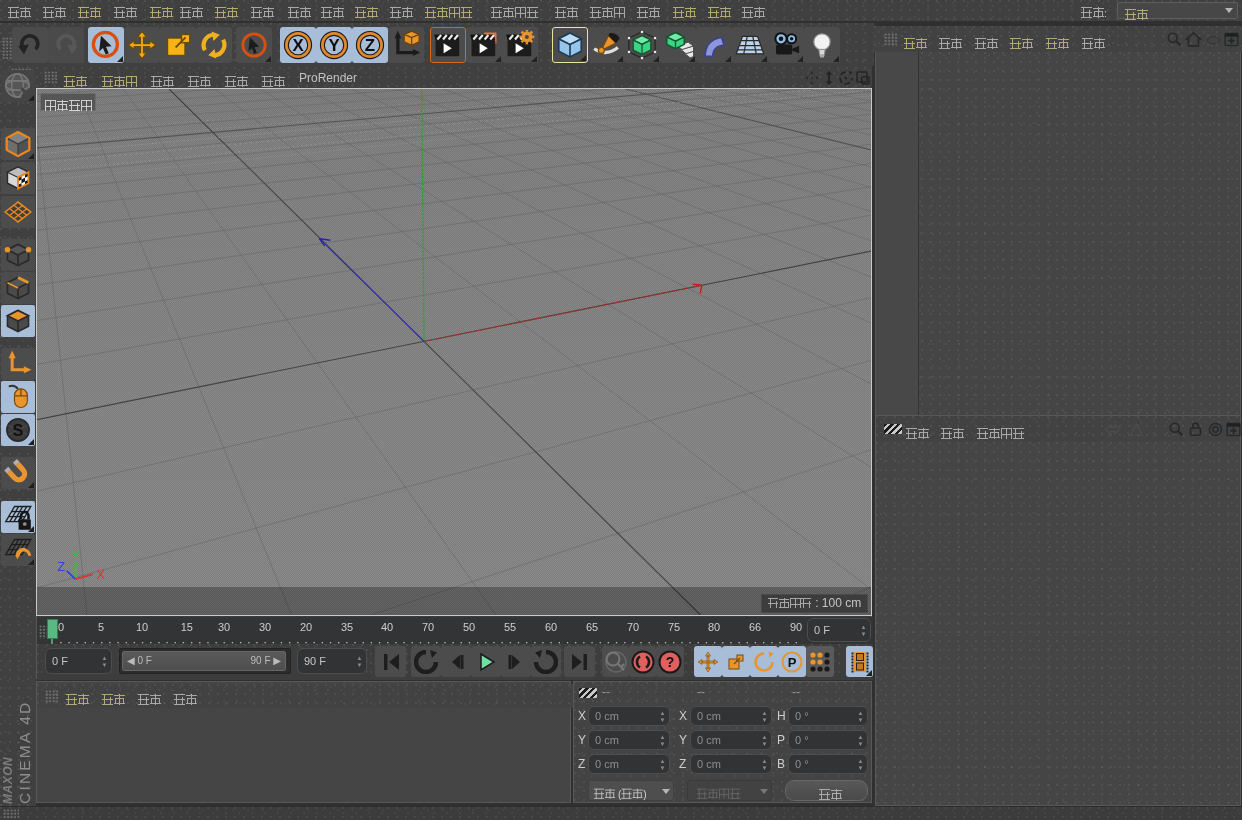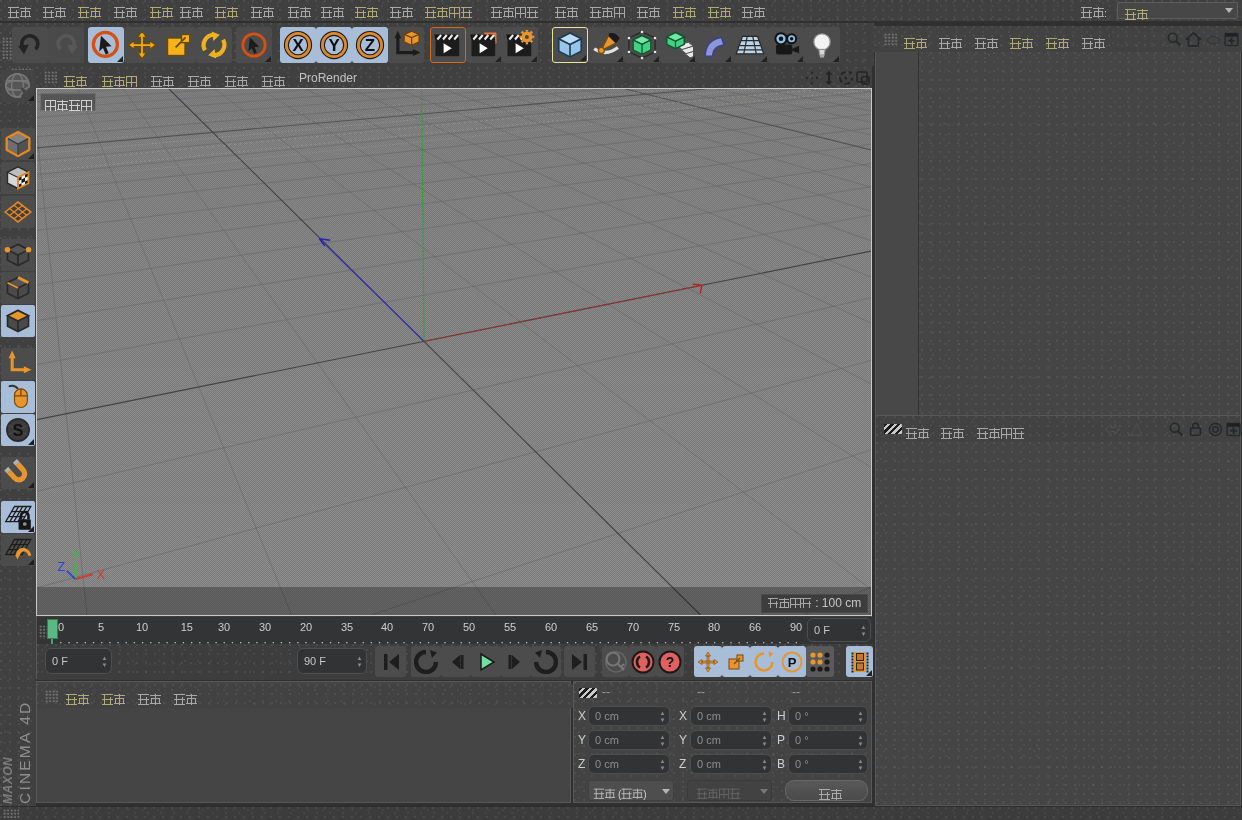--- a/index.html
+++ b/index.html
@@ -696,20 +696,26 @@
         <rect x="742.3" y="0" width="1.3" height="1.3" fill="#c0c0c0"></rect>
         <rect x="750.5" y="0" width="1.3" height="1.3" fill="#c0c0c0"></rect>
         <rect x="758.7" y="0" width="1.3" height="1.3" fill="#c0c0c0"></rect>
       </svg>
       <div class="abs" style="left:10px;top:2px;width:11px;height:20px;background:#5ab882;border:1px solid #3a7a55"></div>
       <div class="abs" style="left:14px;top:22px;width:2px;height:5px;background:#4e9e6e"></div>
       <div class="fld" style="left:770px;top:1px;width:64px;height:24px;line-height:22px;color:#c6c6c6">0 F<span class="spin" style="top:5px">▲<br>▼</span></div>
     </div>
   <div class="abs noise" style="left:0;top:28px;width:836px;height:36px;background-color:#3d3d3d" id="transport">
       <div class="fld" style="left:8px;top:4px;width:67px;height:26px;line-height:24px;color:#c6c6c6">0 F<span class="spin" style="top:6px">▲<br>▼</span></div>
+      <div class="abs" style="left:82px;top:4px;width:172px;height:26px;background:#2c2c2c;border:1px solid #222;border-radius:2px">
+        <div class="abs" style="left:2px;top:2px;width:164px;height:20px;background:linear-gradient(#5a5a5a,#4e4e4e);border-radius:2px;border:1px solid #666">
+          <span style="position:absolute;left:4px;top:3px;color:#bbb;font-size:10px">◀ 0 F</span>
+          <span style="position:absolute;right:4px;top:3px;color:#bbb;font-size:10px">90 F ▶</span>
+        </div>
+      </div>
       <div class="fld" style="left:260px;top:4px;width:70px;height:26px;line-height:24px;color:#c6c6c6">90 F<span class="spin" style="top:6px">▲<br>▼</span></div>
       <div class="abs" style="left:338px;top:2px;width:31px;height:31px;background:#4c4c4c;border-radius:3px">
         <svg width="24" height="24" viewBox="0 0 24 24" style="position:absolute;left:50%;top:50%;transform:translate(-50%,-50%)">
           <path d="M20 4 L10 12 L20 20 Z" fill="#1e1e1e"></path>
           <rect x="5" y="4" width="3.5" height="16" fill="#1e1e1e"></rect>
         </svg>
       </div>
       <div class="abs" style="left:374px;top:2px;width:30px;height:31px;background:#4c4c4c;border-radius:3px">
         <svg width="24" height="24" viewBox="0 0 24 24" style="position:absolute;left:50%;top:50%;transform:translate(-50%,-50%)">
           <path d="M12 2 A10 10 0 1 0 22 12" fill="none" stroke="#1e1e1e" stroke-width="4.5"></path>

